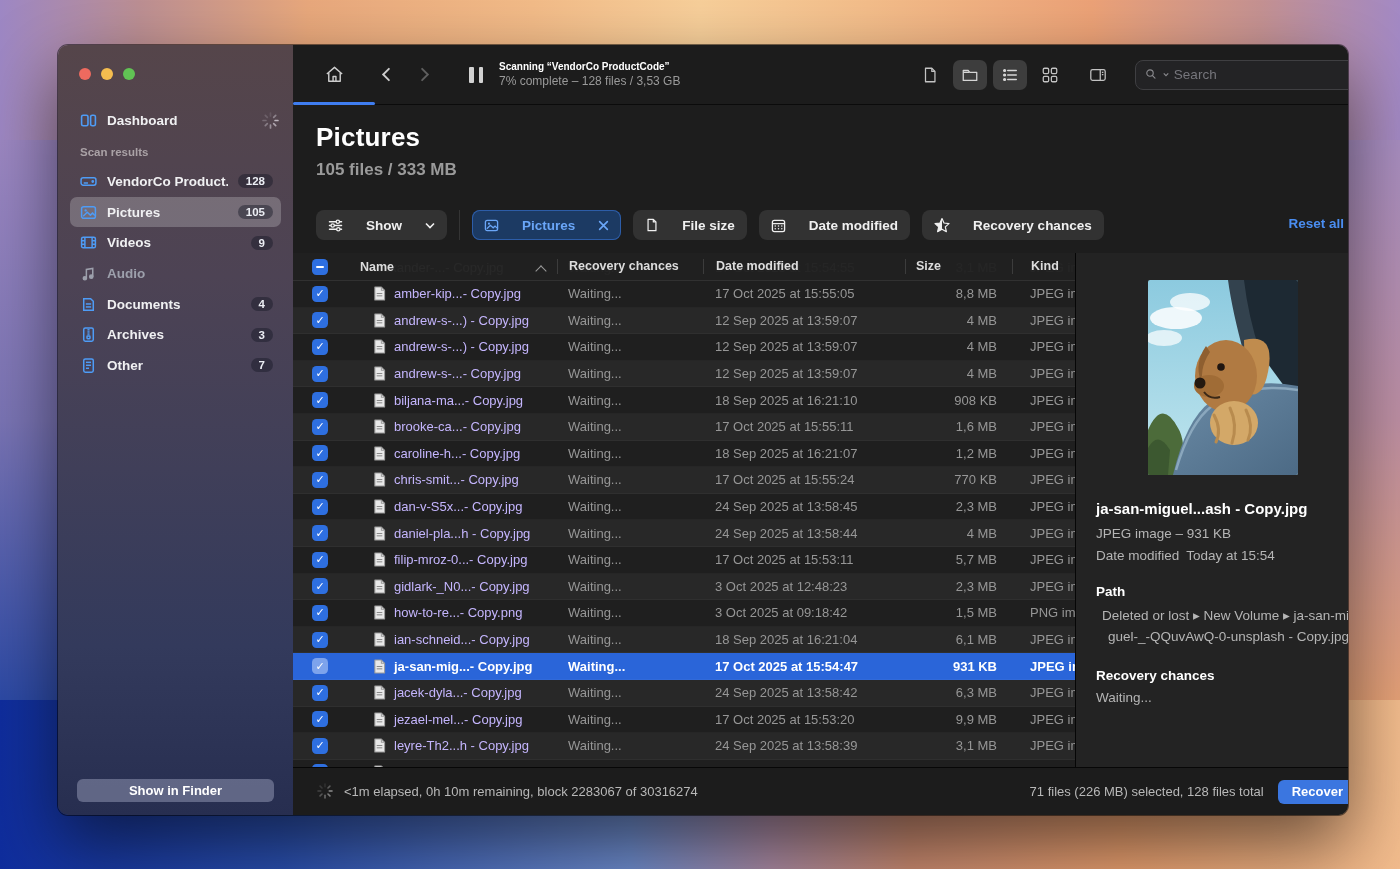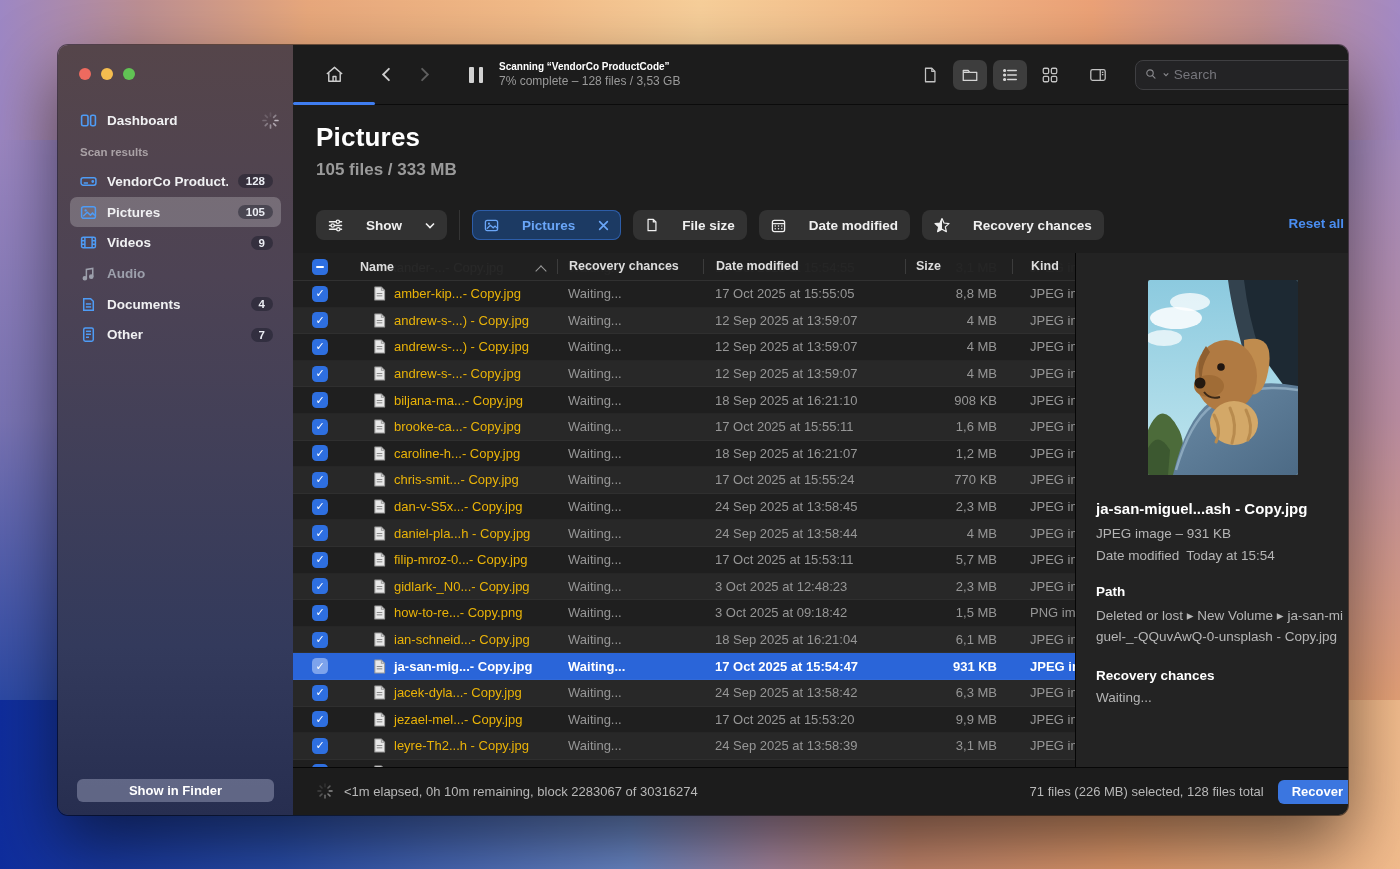--- a/index.html
+++ b/index.html
@@ -92,38 +92,38 @@
   .tbody { position:relative; z-index:1; }
   .trow { height:26.6px; display:flex; align-items:center; font-size:13px; border-bottom:1px solid rgba(255,255,255,.035); }
   .trow:nth-child(odd) { background:#1f1f1f; }
   .trow:nth-child(even) { background:#282828; }
   .trow.selected { background:#2a65d9; }
   .cb { margin-left:19px; width:16px; height:16px; flex:none; border-radius:4.5px; background:#2e6fe0;
     color:#fff; font-size:11px; font-weight:700; display:flex; align-items:center; justify-content:center; }
   .trow.selected .cb { background:#7da3ec; }
   .cb-ind { background:#2e6fe0; position:relative; }
   .cb-ind:before { content:""; position:absolute; left:4px; top:7px; width:8px; height:2.2px; background:#fff; border-radius:1px; }
-  .c-name { width:229px; padding-left:45px; display:flex; align-items:center; gap:8px; color:#eab308;
+  .c-name { width:229px; padding-left:45px; display:flex; align-items:center; gap:8px; color:#c4b5fd;
     white-space:nowrap; overflow:hidden; }
   .c-name svg { flex:none; }
   .c-rec { width:146px; padding-left:11px; color:#969696; }
   .c-date { width:202px; padding-left:12px; color:#969696; }
   .c-size { width:107px; padding-right:15px; text-align:right; color:#969696; }
   .c-kind { width:63px; padding-left:18px; color:#969696; white-space:nowrap; overflow:hidden; }
   .trow.selected .c-rec, .trow.selected .c-date, .trow.selected .c-size,
   .trow.selected .c-kind, .trow.selected .c-name { color:#fff; font-weight:600; }
   .ghost-row .c-name { color:#cfcfcf; }
 
   .details { width:294px; flex:none; background:#232323; border-left:1px solid #060606; padding:27px 20px 0 20px; overflow:hidden; }
   .preview { width:150px; height:195px; margin:0 auto; display:block; border-radius:2px; }
   .d-name { margin-top:25px; font-size:15px; font-weight:700; color:#fff; white-space:nowrap; }
   .d-meta { margin-top:9px; font-size:13.5px; color:#b5b5b5; }
   .d-dateline { margin-top:7px; font-size:13.5px; color:#b5b5b5; display:flex; gap:7px; }
   .d-h { margin-top:21px; font-size:13.5px; font-weight:700; color:#fff; }
-  .d-path { margin-top:6px; font-size:13.5px; color:#b5b5b5; line-height:21px; word-break:break-all; }
+  .d-path { margin-top:6px; font-size:13.5px; color:#b5b5b5; line-height:21px; word-break:break-all;text-align:right; }
   .d-wait { margin-top:7px; font-size:13.5px; color:#b5b5b5; }
 
   .status-bar { height:48px; flex:none; display:flex; align-items:center; background:#1c1c1c;
     border-top:1px solid #070707; padding:0 12px 0 24px; }
   .sb-left { margin-left:10px; font-size:13px; color:#b8b8b8; }
   .sb-right { margin-left:auto; font-size:13px; color:#b8b8b8; }
   .recover-btn { margin-left:14px; background:#3b76e0; color:#fff; border:none; border-radius:6px;
     height:24px; padding:0 14px; font-size:13px; font-weight:600; font-family:inherit; }
 </style>
 </head>
@@ -220,20 +220,33 @@
       <div class="nav-item">
         <span class="sicon">
           <svg viewBox="0 0 16 16" width="17" height="17" fill="none" stroke="#4e9cf6" stroke-width="1.4">
             <path d="M3.5,2.5 h6.5 l2.5,2.5 v8.5 h-9 z"></path>
               <line x1="5.5" y1="7.5" x2="10.5" y2="7.5"></line>
             <line x1="5.5" y1="10.3" x2="10.5" y2="10.3"></line>
             </svg>
         </span>
         <span class="label">Documents</span>
         <span class="count-pill">4</span>
+      </div>
+      <div class="nav-item">
+        <span class="sicon">
+          <svg viewBox="0 0 16 16" width="17" height="17" fill="none" stroke="#4e9cf6" stroke-width="1.4">
+            <rect x="3.5" y="1.8" width="9" height="12.5" rx="1.5"></rect>
+              <line x1="7" y1="3.6" x2="9" y2="3.6"></line>
+            <line x1="7" y1="5.6" x2="9" y2="5.6"></line>
+              <line x1="7" y1="7.6" x2="9" y2="7.6"></line>
+            <rect x="6.6" y="9.4" width="2.8" height="2.6" rx=".6"></rect>
+            </svg>
+        </span>
+        <span class="label">Archives</span>
+        <span class="count-pill">3</span>
       </div>
       <div class="nav-item">
         <span class="sicon">
           <svg viewBox="0 0 16 16" width="17" height="17" fill="none" stroke="#4e9cf6" stroke-width="1.4">
             <rect x="3.5" y="1.8" width="9" height="12.5" rx="1.5"></rect>
               <line x1="5.6" y1="5" x2="10.4" y2="5"></line>
             <line x1="5.6" y1="7.8" x2="10.4" y2="7.8"></line>
               <line x1="5.6" y1="10.6" x2="8.5" y2="10.6"></line>
             </svg>
         </span>

